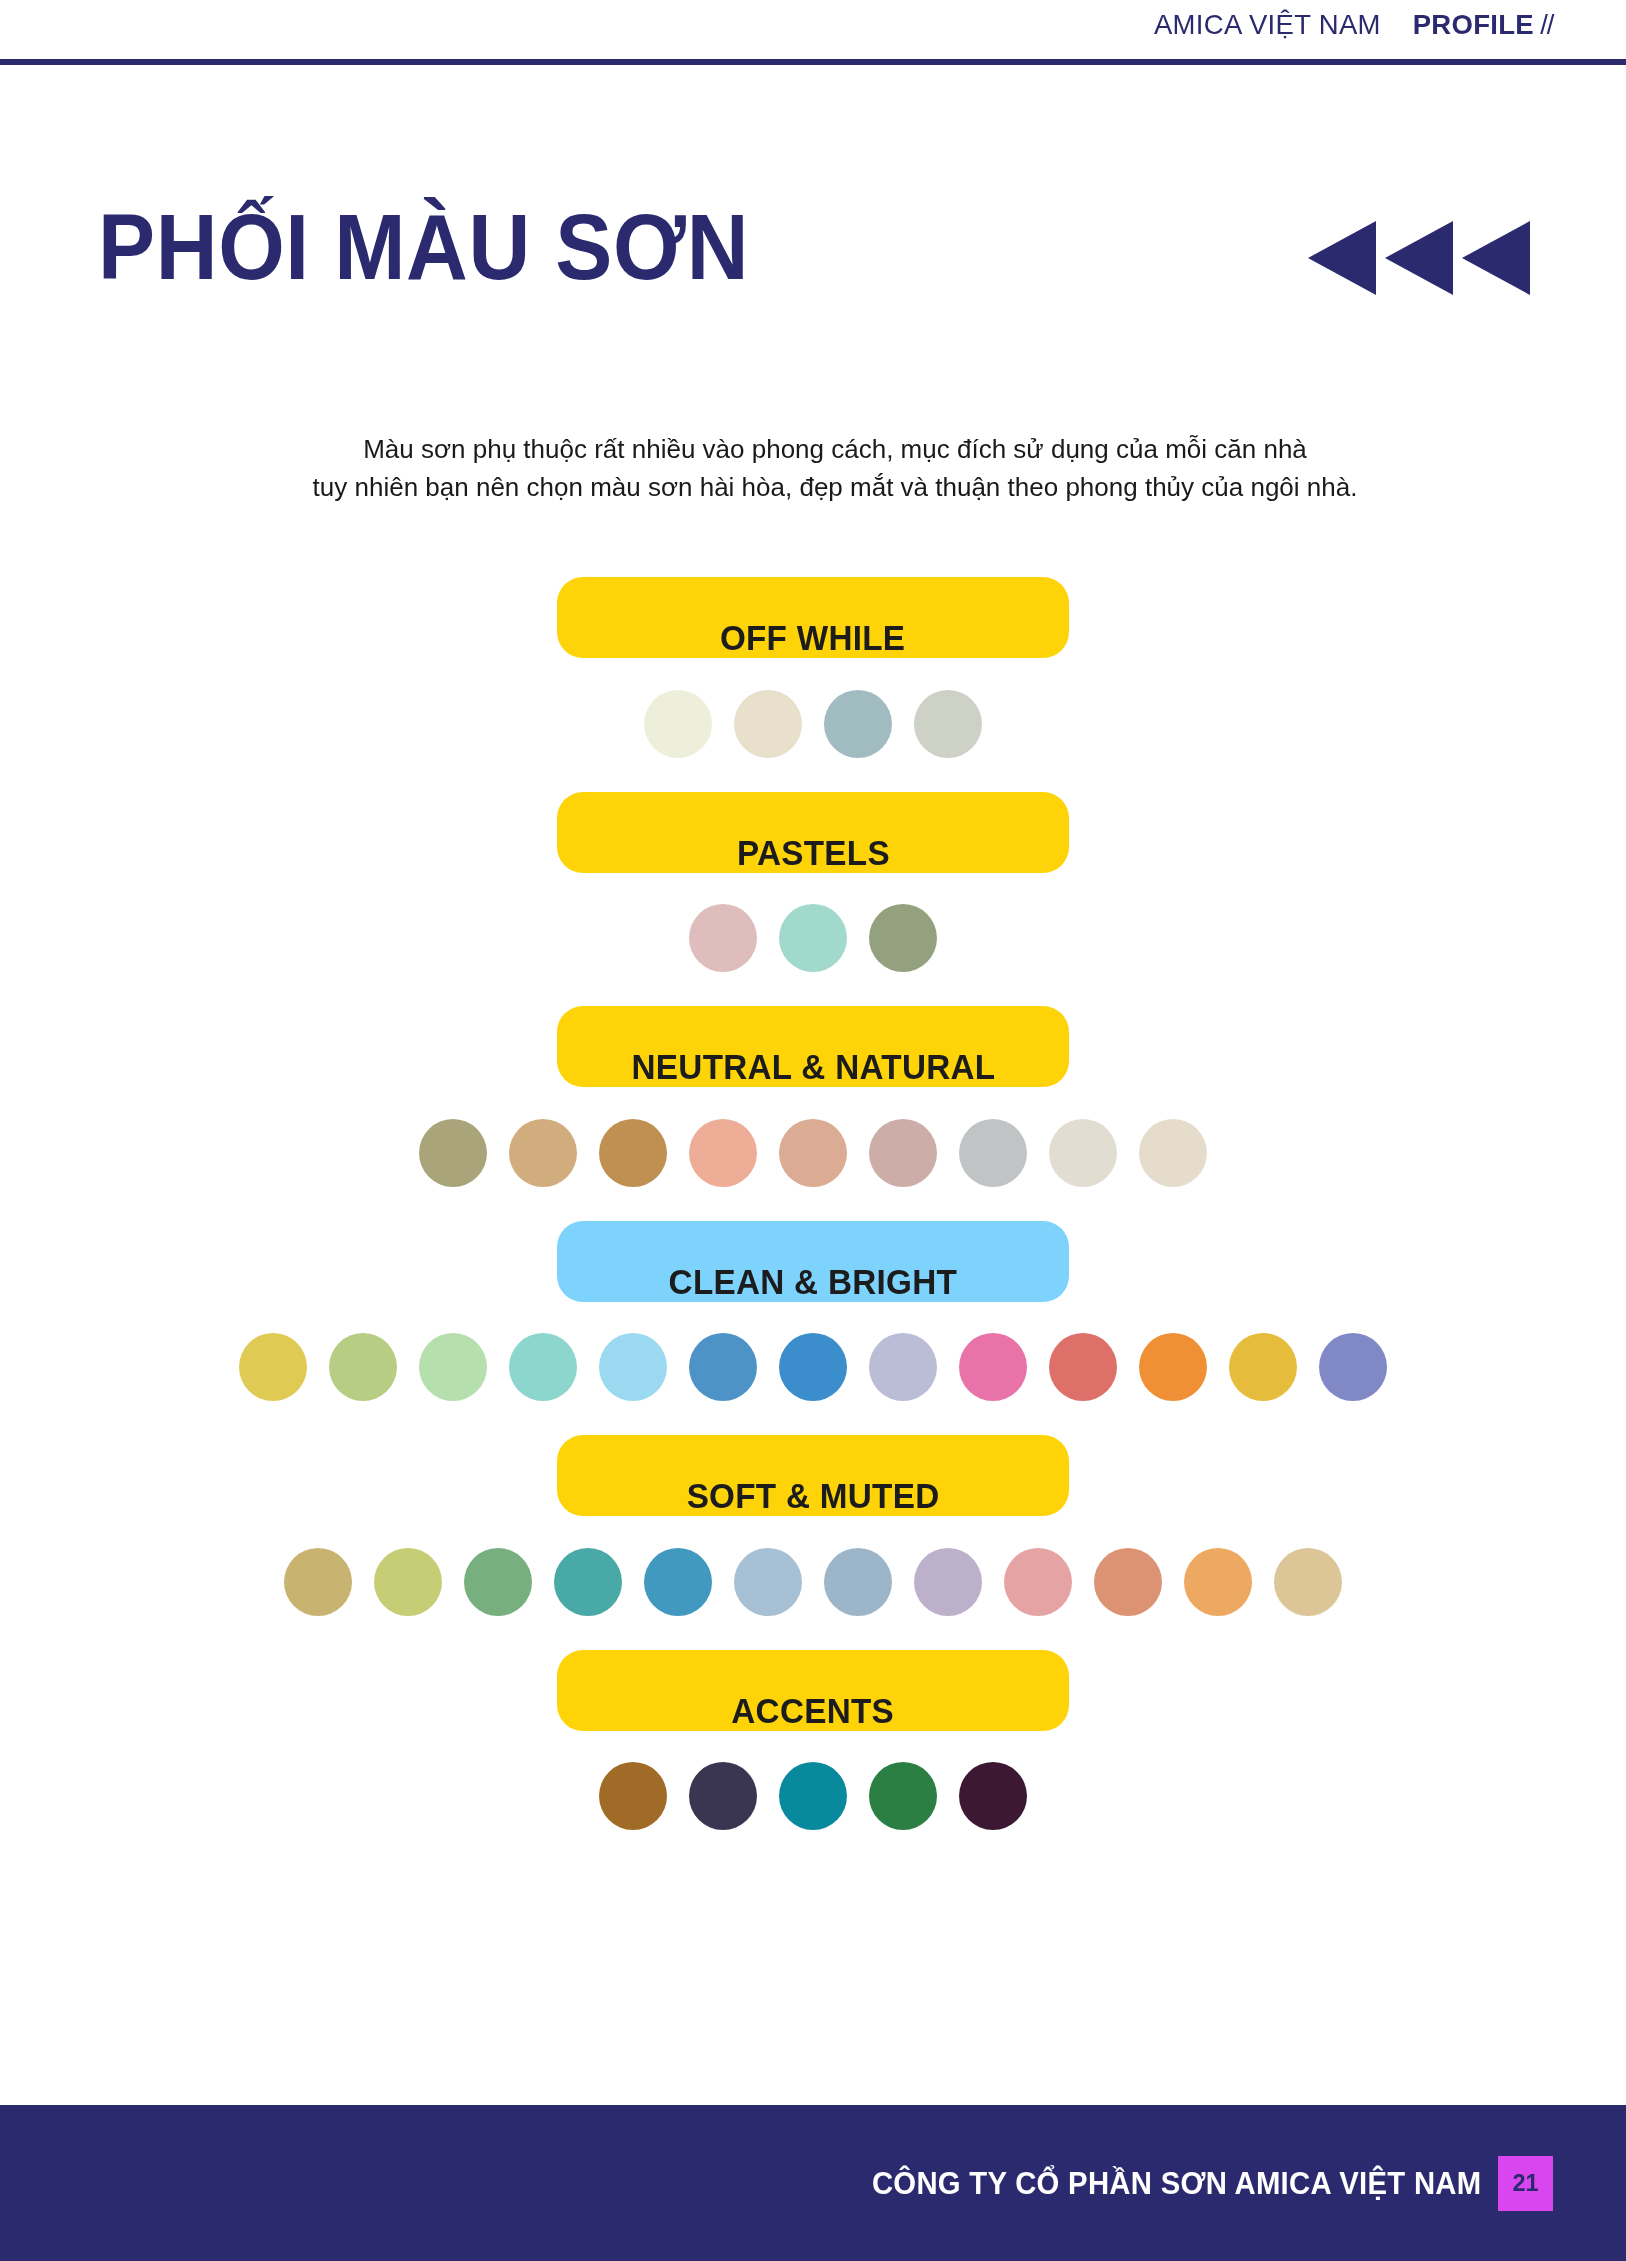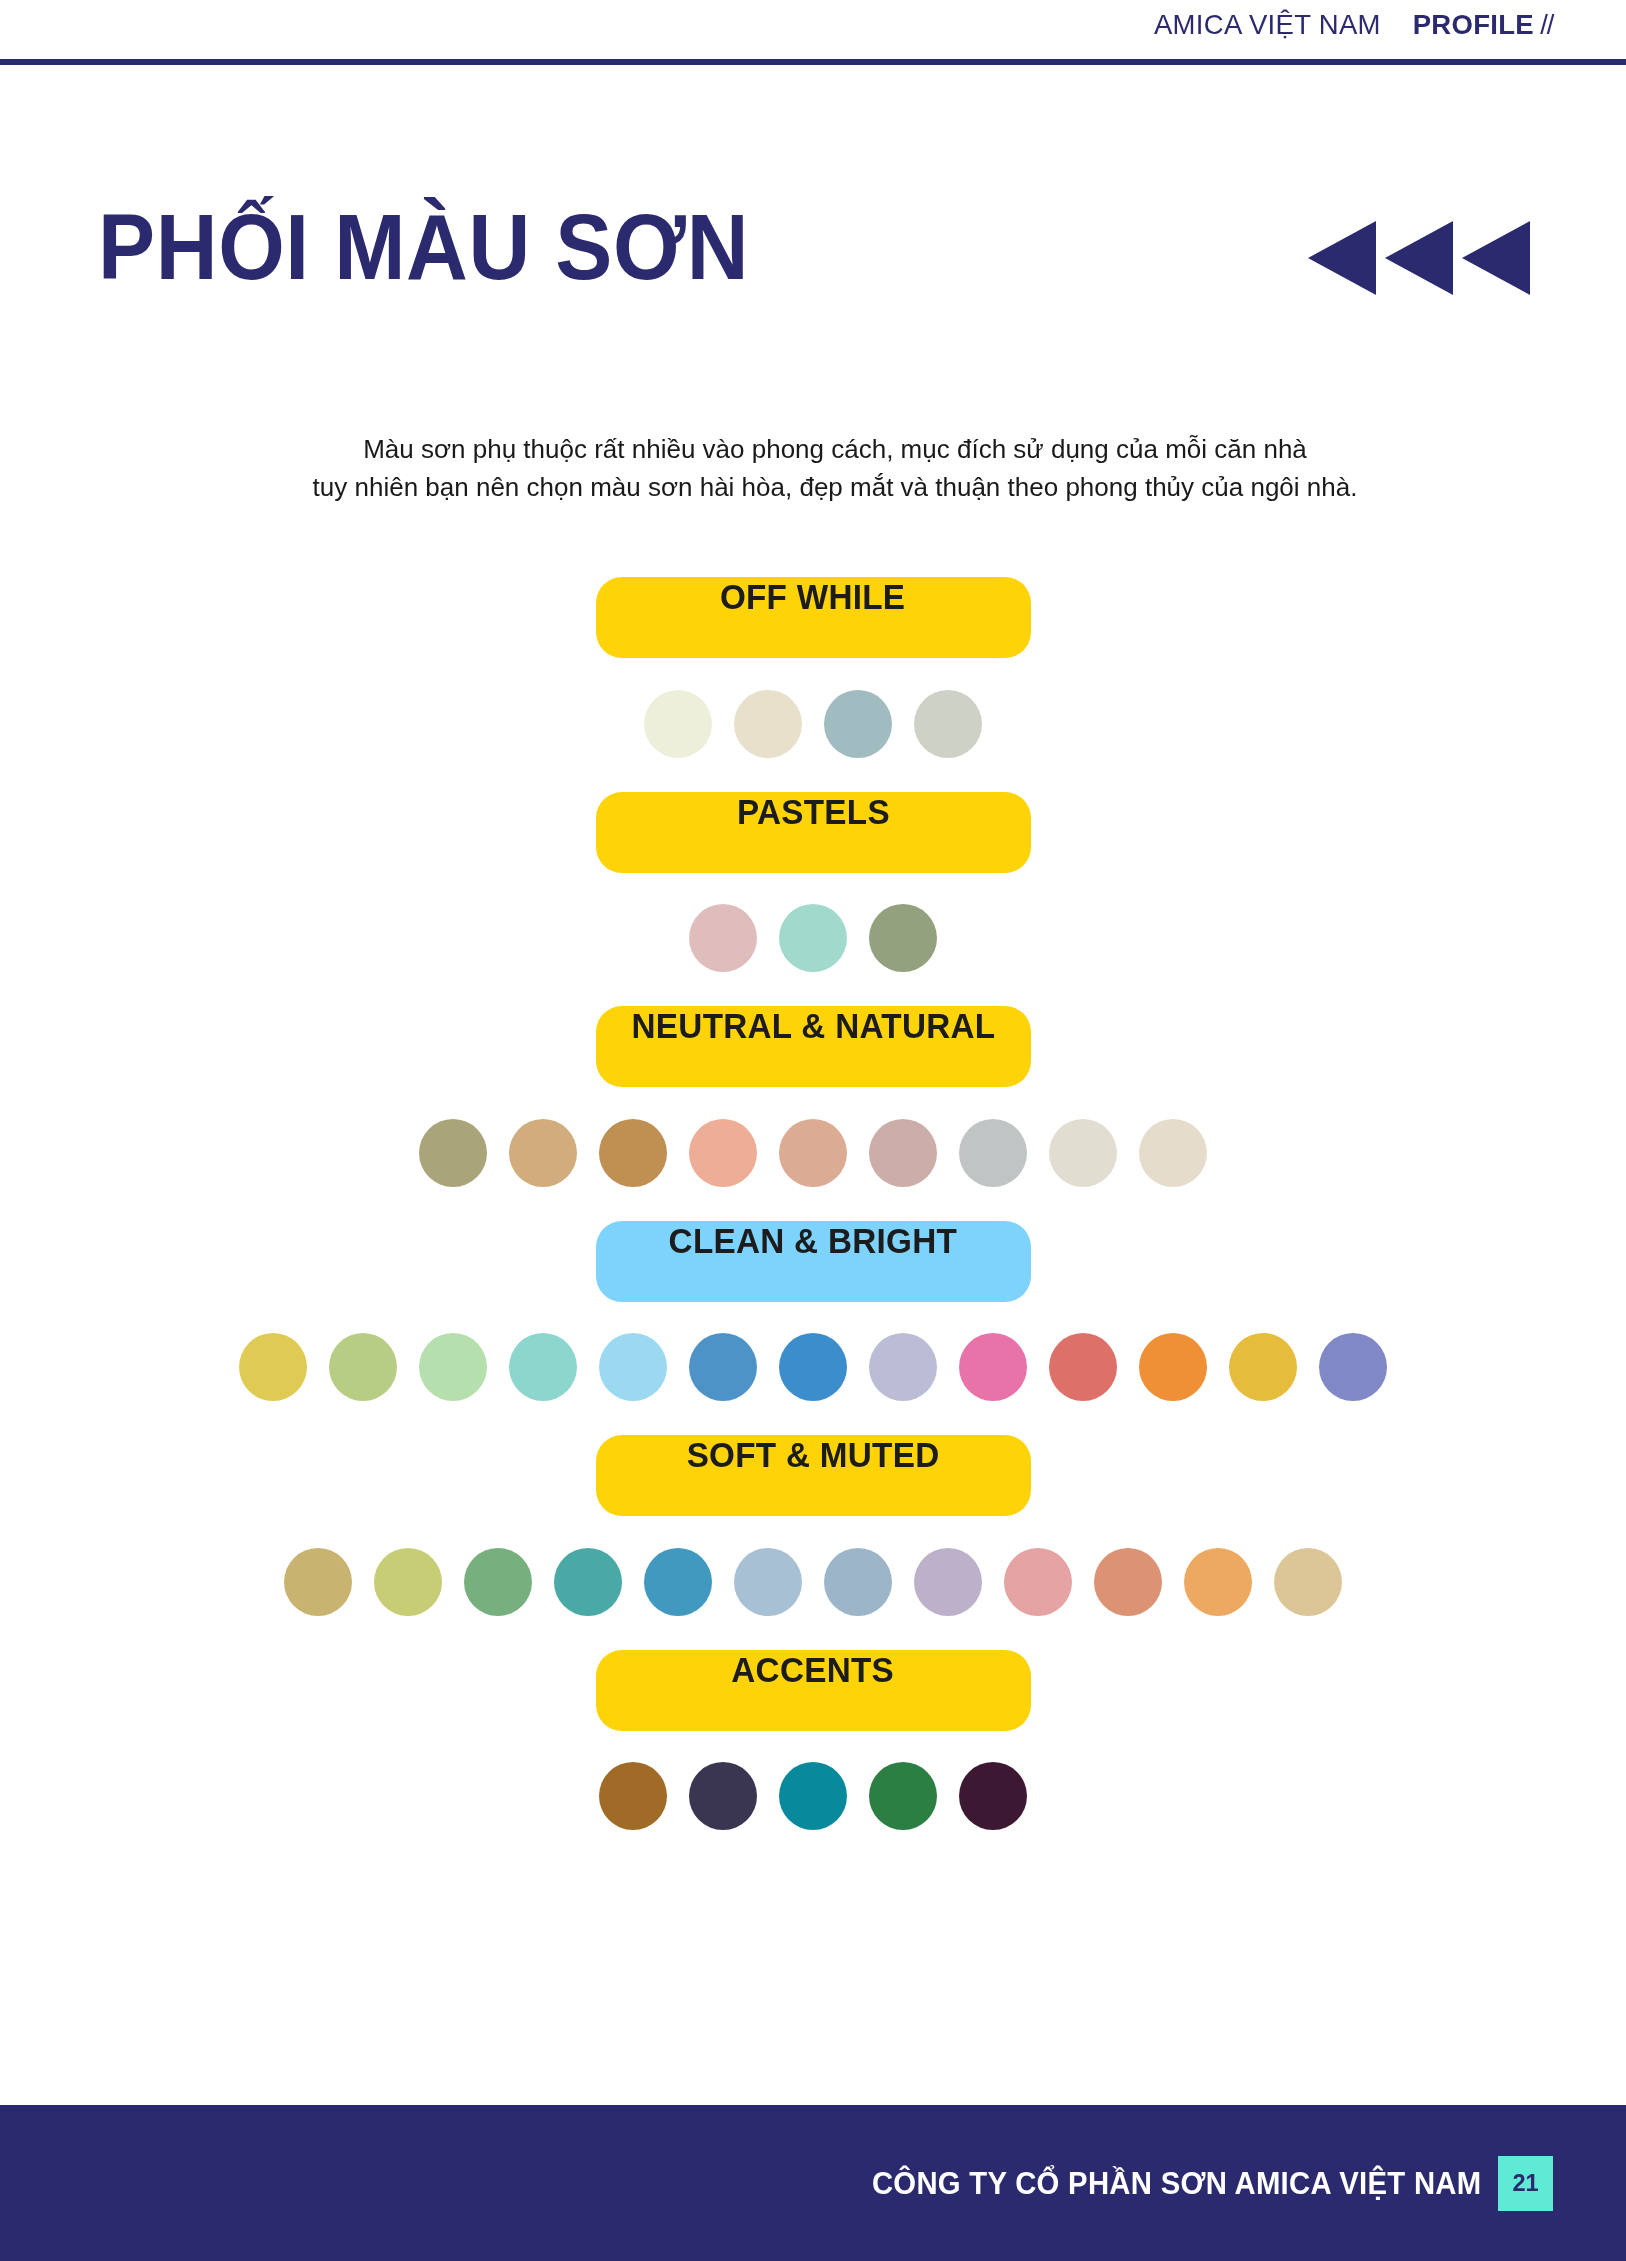--- a/index.html
+++ b/index.html
@@ -101,27 +101,27 @@
     position: absolute;
     left: 0;
     top: 577px;
     width: 1626px;
   }
   .palette-group {
     width: 1626px;
     margin-bottom: 31.5px;
   }
   .group-pill {
-    width: 435px;
+    width: 512px;
     height: 81px;
     margin: 0 auto;
     background: #fed408;
     border-radius: 26px;
     display: flex;
-    align-items: flex-start;
+    align-items: flex-end;
     justify-content: center;
   }
   .group-pill-label {
     font-size: 35px;
     font-weight: 800;
     color: #1c1c1c;
     letter-spacing: 0.3px;
     white-space: nowrap;
     transform: scaleX(0.95);
   }
@@ -157,21 +157,21 @@
     font-weight: 800;
     color: #ffffff;
     letter-spacing: 0.3px;
     white-space: nowrap;
     transform: scaleX(0.93);
     transform-origin: right center;
   }
   #footer-page-number {
     width: 55px;
     height: 55px;
-    background: #5eead4;
+    background: #d946ef;
     color: #2c2a6e;
     font-size: 23.6px;
     font-weight: 700;
     display: flex;
     align-items: center;
     justify-content: center;
     margin-left: 17px;
     margin-right: 73px;
   }
 </style>

